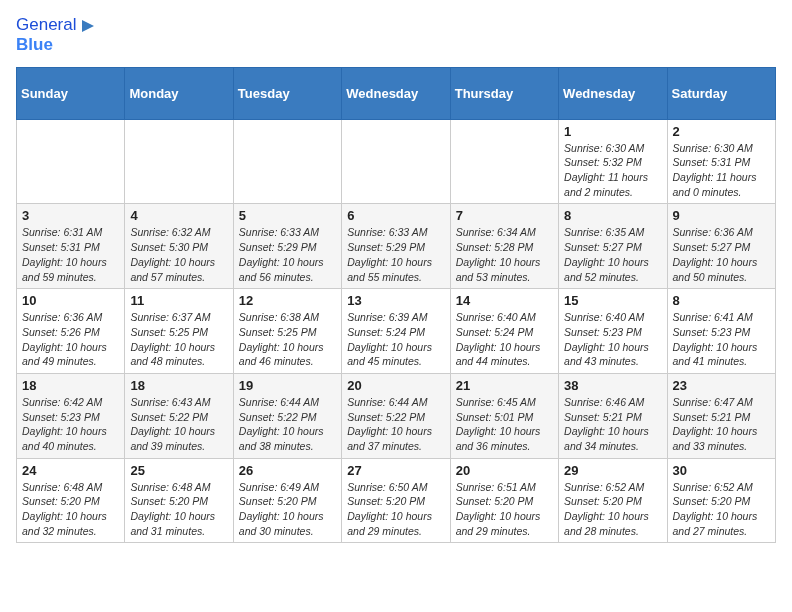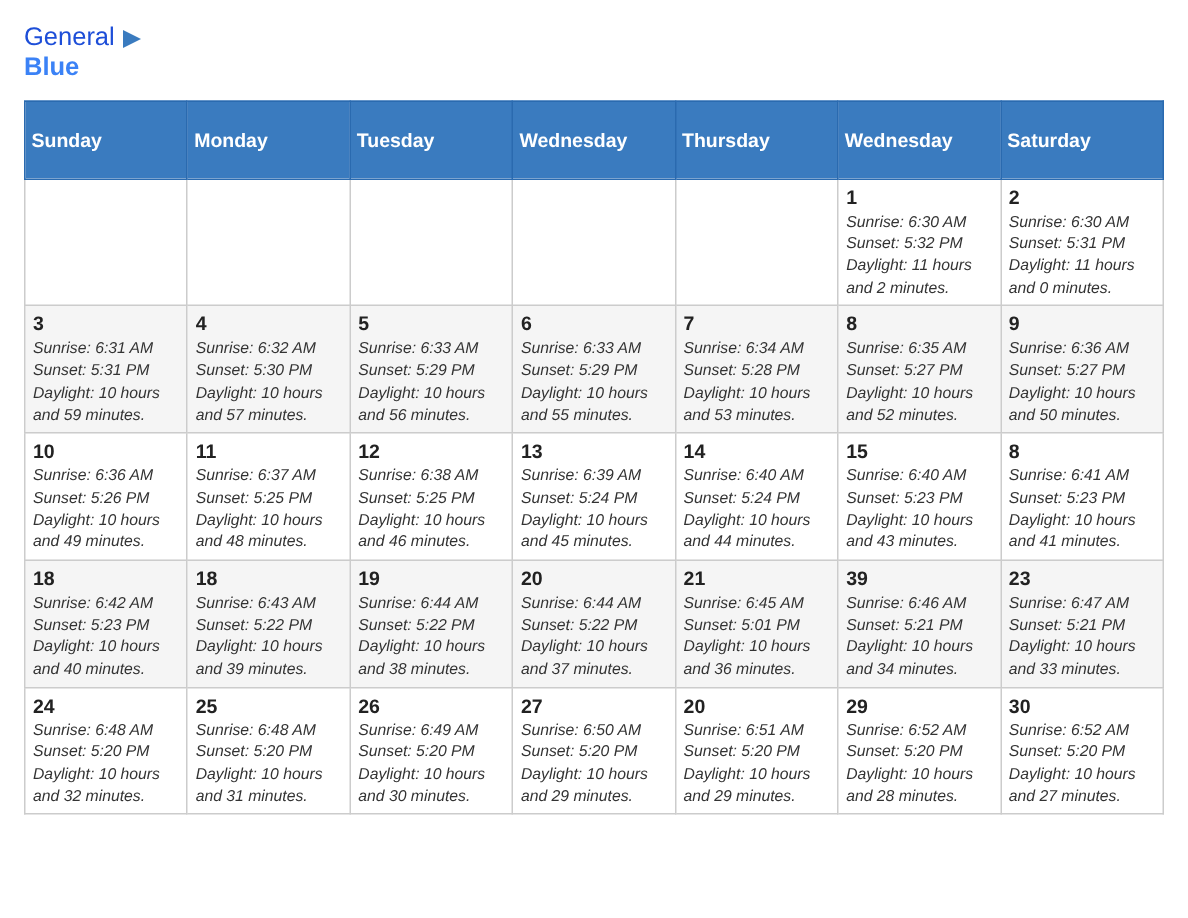--- a/index.html
+++ b/index.html
@@ -260,21 +260,21 @@
 and 37 minutes.</div>
         </td>
         <td>
           <span class="day-number">21</span>
           <div class="cell-info">Sunrise: 6:45 AM
 Sunset: 5:01 PM
 Daylight: 10 hours
 and 36 minutes.</div>
         </td>
         <td>
-          <span class="day-number">39</span>
+          <span class="day-number">38</span>
           <div class="cell-info">Sunrise: 6:46 AM
 Sunset: 5:21 PM
 Daylight: 10 hours
 and 34 minutes.</div>
         </td>
         <td>
           <span class="day-number">23</span>
           <div class="cell-info">Sunrise: 6:47 AM
 Sunset: 5:21 PM
 Daylight: 10 hours

